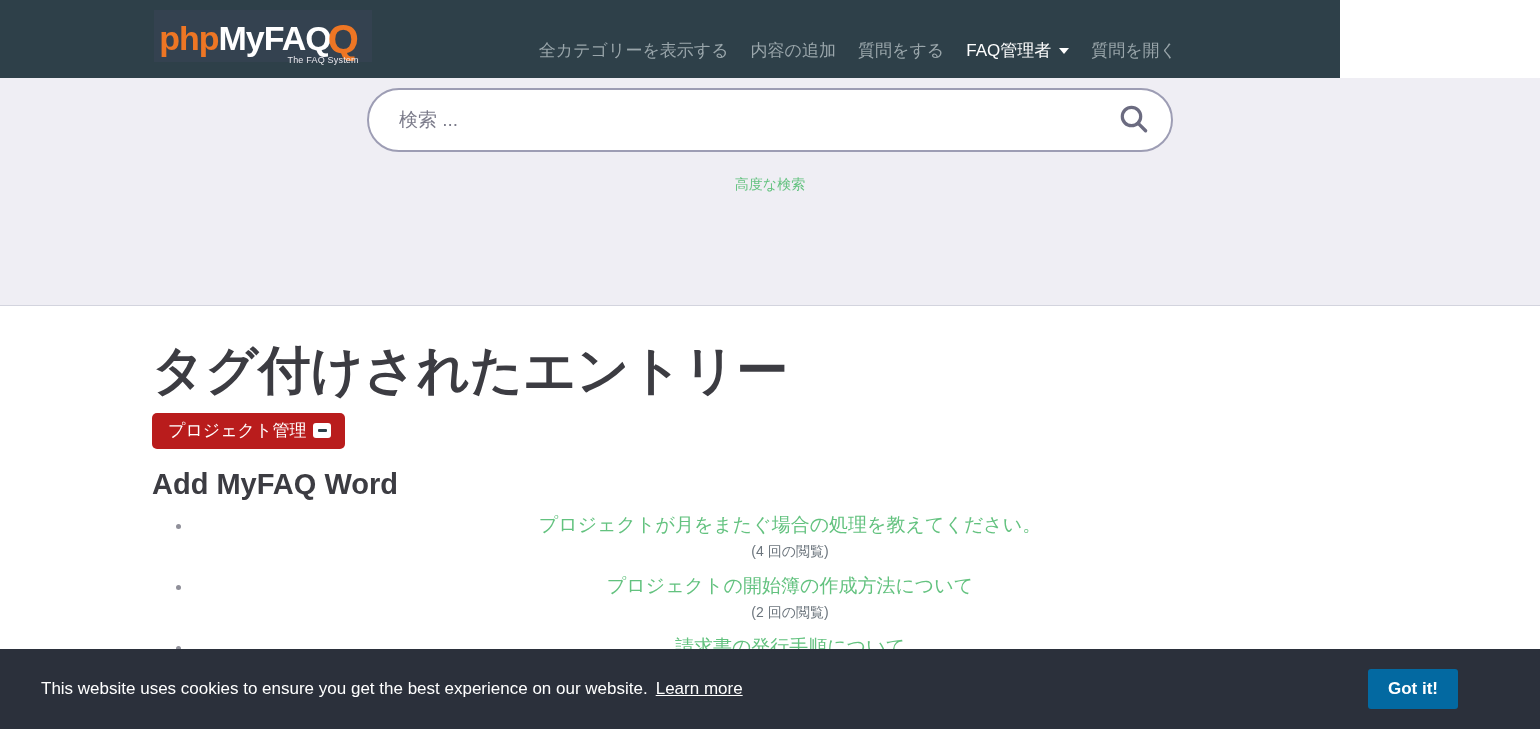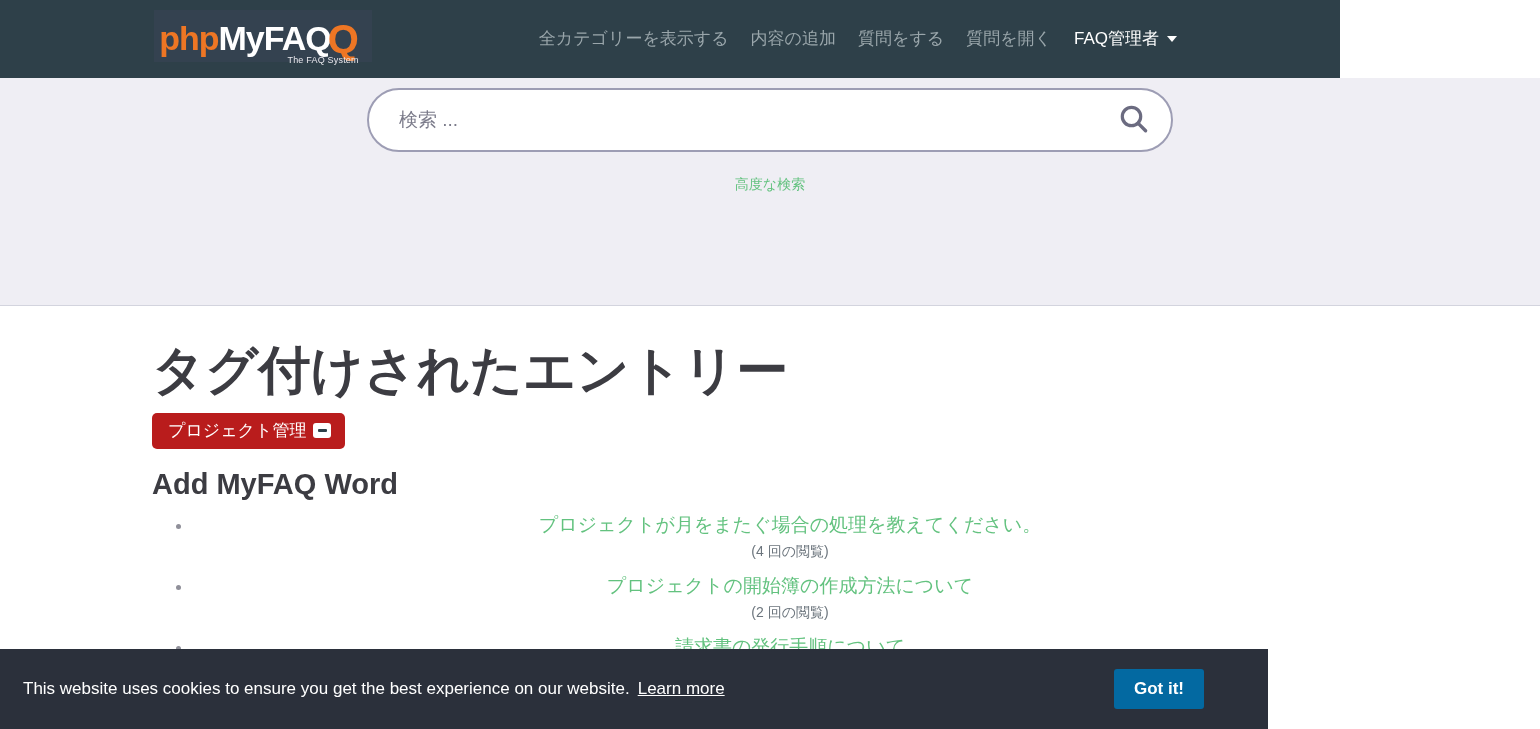--- a/index.html
+++ b/index.html
@@ -63,21 +63,21 @@
     bottom: -9px;
     font-size: 9px;
     color: #e8e8ec;
     letter-spacing: 0.2px;
     white-space: nowrap;
   }
 
   .nav-links {
     position: absolute;
     right: 152px;
-    top: 0;
+    top: 12px;
     height: 78px;
     display: flex;
     align-items: center;
     gap: 0;
   }
   .nav-item {
     color: #9aa6ab;
     font-size: 17px;
     text-decoration: none;
     padding: 0 11px;
@@ -232,27 +232,27 @@
     font-size: 14px;
     margin: 1px 0 8px 0;
     line-height: 1.6;
   }
 
   
   .cookie-banner {
     position: absolute;
     left: 0;
     bottom: 0;
-    width: 1268px;
+    width: 1540px;
     height: 80px;
     background: #2b303b;
     display: flex;
     align-items: center;
     justify-content: space-between;
-    padding: 0 23px;
+    padding: 0 41px;
   }
   .cookie-text {
     color: #ffffff;
     font-size: 17px;
   }
   .cookie-link {
     color: #ffffff;
     text-decoration: underline;
     margin-left: 8px;
     cursor: pointer;
@@ -280,22 +280,22 @@
     <span class="logo-wrap">
       <span class="logo-main"><span class="logo-php">php</span><span class="logo-myfaq">MyFAQ</span><span class="logo-qmark">Q</span></span>
       <span class="logo-sub">The FAQ System</span>
     </span>
   </a>
 
   <nav class="nav-links">
     <a class="nav-item" href="#">全カテゴリーを表示する</a>
     <a class="nav-item" href="#">内容の追加</a>
     <a class="nav-item" href="#">質問をする</a>
+    <a class="nav-item active" href="#"><span>FAQ管理者</span><span class="caret"></span></a>
     <a class="nav-item" href="#">質問を開く</a>
-    <a class="nav-item active" href="#"><span>FAQ管理者</span><span class="caret"></span></a>
   </nav>
 </div>
 
 <div class="hero">
   <form class="search-form">
     <div class="search-box">
       <input class="search-input" type="text" placeholder="検索 ..." style="">
       <button class="search-btn" type="submit">
         <svg width="34" height="34" viewBox="0 0 34 34">
           <circle cx="14.5" cy="13.5" r="9.2" fill="none" stroke="#6b6b80" stroke-width="3.2"></circle>

